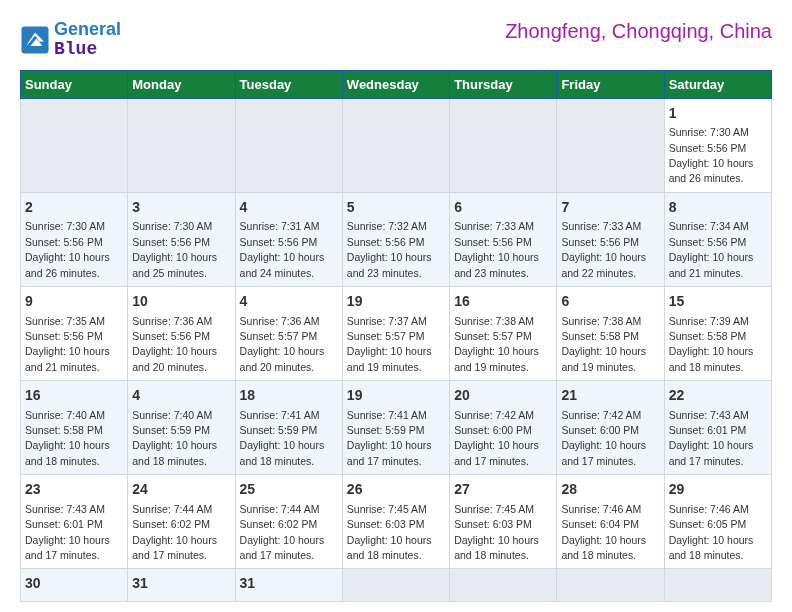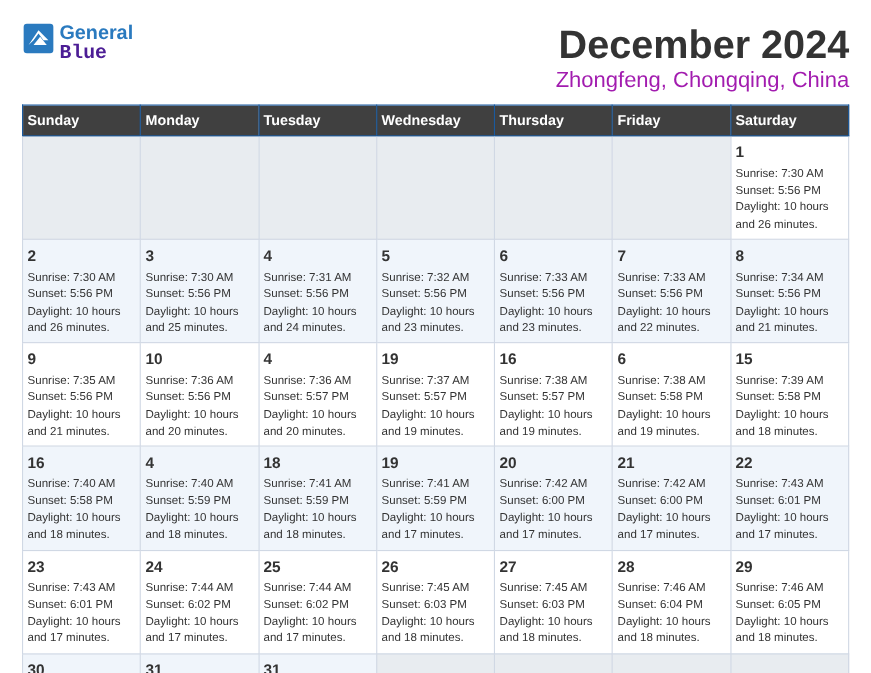--- a/index.html
+++ b/index.html
@@ -11,20 +11,21 @@
       padding: 20px;
     }
     .header {
       display: flex;
       justify-content: space-between;
       align-items: flex-start;
       margin-bottom: 10px;
     }
     .logo {
       display: flex;
+      align-items: center;
     }
     .logo-text {
       font-size: 18px;
       font-weight: bold;
       color: #333;
       line-height: 1.1;
     }
     .logo-text span {
       color: #2a7abf;
     }
@@ -44,21 +45,21 @@
     .location-title {
       font-size: 20px;
       color: #a21caf;
     }
     table {
       width: 100%;
       border-collapse: collapse;
       font-size: 11px;
     }
     thead tr {
-      background-color: #404040;
+      background-color: #15803d;
       color: #fff;
     }
     thead th {
       padding: 6px 4px;
       text-align: left;
       font-size: 13px;
       font-weight: bold;
       border: 1px solid #1a5a9f;
     }
     tbody tr {
@@ -101,21 +102,20 @@
       <rect x="2" y="2" width="36" height="36" rx="4" fill="#2a7abf"></rect>
       <polygon points="8,28 20,10 32,22 26,22 20,14 14,22" fill="white"></polygon>
       <polygon points="14,28 22,18 30,28" fill="white"></polygon>
     </svg>
     <div class="logo-text">
       <div><span>General</span></div>
       <div style="color:#4c1d95;font-family:Liberation Mono, monospace;">Blue</div>
     </div>
   </div>
   <div class="title-block">
-    <div class="month-title">December 2024</div>
     <div class="location-title">Zhongfeng, Chongqing, China</div>
   </div>
 </div>
 
 <table>
   <thead>
     <tr>
       <th>Sunday</th>
       <th>Monday</th>
       <th>Tuesday</th>

